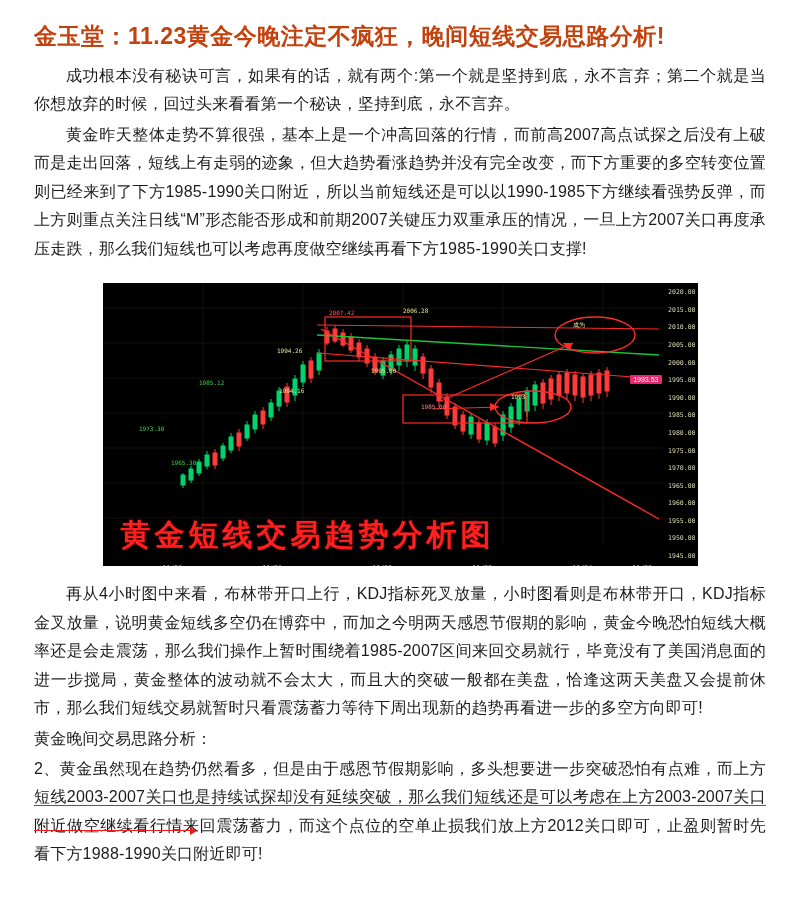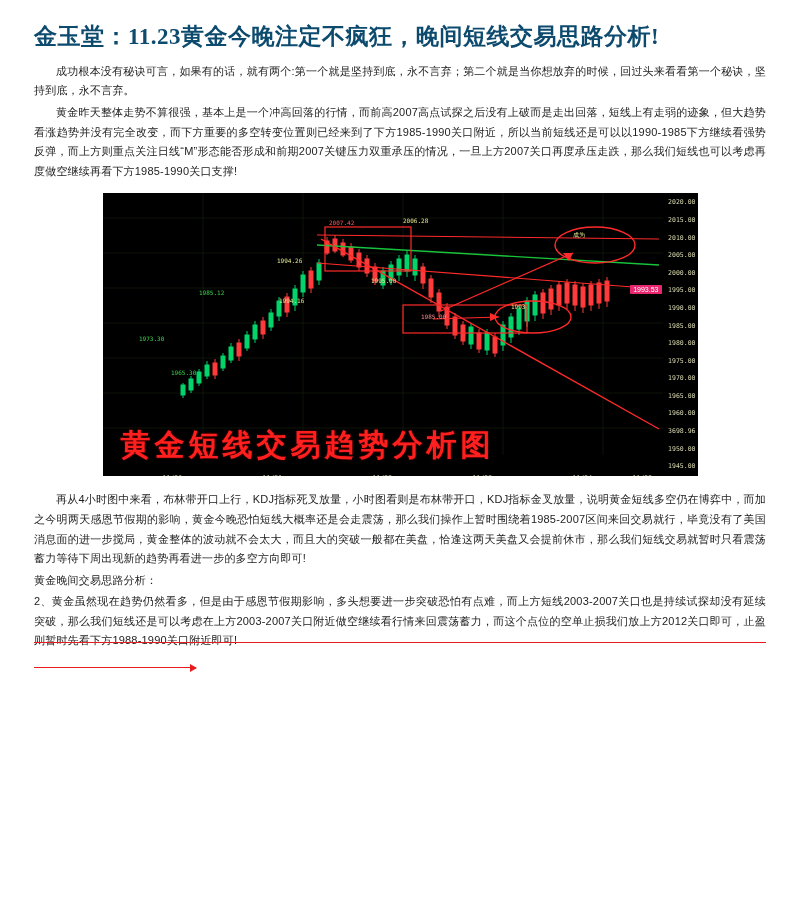--- a/index.html
+++ b/index.html
@@ -17,25 +17,24 @@
   .page {
     position: relative;
     width: 800px;
     height: 900px;
     box-sizing: border-box;
     padding: 18px 34px 0 34px;
   }
   .article-title {
     font-size: 23px;
     font-weight: bold;
-    color: #0c4a6e;
+    color: #c2410c;
     letter-spacing: 0.5px;
     line-height: 1.3;
     margin: 4px 0 10px 0;
-    font-family: Liberation Serif, serif;
   }
   .meta-row {
     display: flex;
     align-items: center;
     gap: 22px;
     height: 26px;
     margin: 0 0 8px 2px;
     font-size: 14px;
     color: #8a8a8a;
   }
@@ -101,32 +100,32 @@
     content: "";
     position: absolute;
     left: 5px;
     top: 2px;
     width: 4px;
     height: 4px;
     border: 1.5px solid #9a9a9a;
     border-radius: 50%;
   }
   p.body-text {
-    font-size: 11px;
+    font-size: 16px;
     line-height: 1.78;
     color: #1c1c1c;
     margin: 0 0 2px 0;
     text-align: justify;
     letter-spacing: 0.2px;
   }
   p.indent {
     text-indent: 2em;
   }
   .chart-wrap {
-    margin: 12px auto 14px auto;
+    margin: 20px auto 14px auto;
     width: 595px;
     height: 283px;
     position: relative;
   }
   .chart {
     position: relative;
     width: 100%;
     height: 100%;
     background: #000;
     overflow: hidden;
@@ -403,21 +402,21 @@
         <div>2005.00</div>
         <div>2000.00</div>
         <div>1995.00</div>
         <div>1990.00</div>
         <div>1985.00</div>
         <div>1980.00</div>
         <div>1975.00</div>
         <div>1970.00</div>
         <div>1965.00</div>
         <div>1960.00</div>
-        <div>3698.96</div>
+        <div>1955.00</div>
         <div>1950.00</div>
         <div>1945.00</div>
       </div>
 
       <div class="time-labels">
         <span style="left:60px">11/20</span>
         <span style="left:160px">11/21</span>
         <span style="left:270px">11/22</span>
         <span style="left:370px">11/23</span>
         <span style="left:470px">11/24</span>

